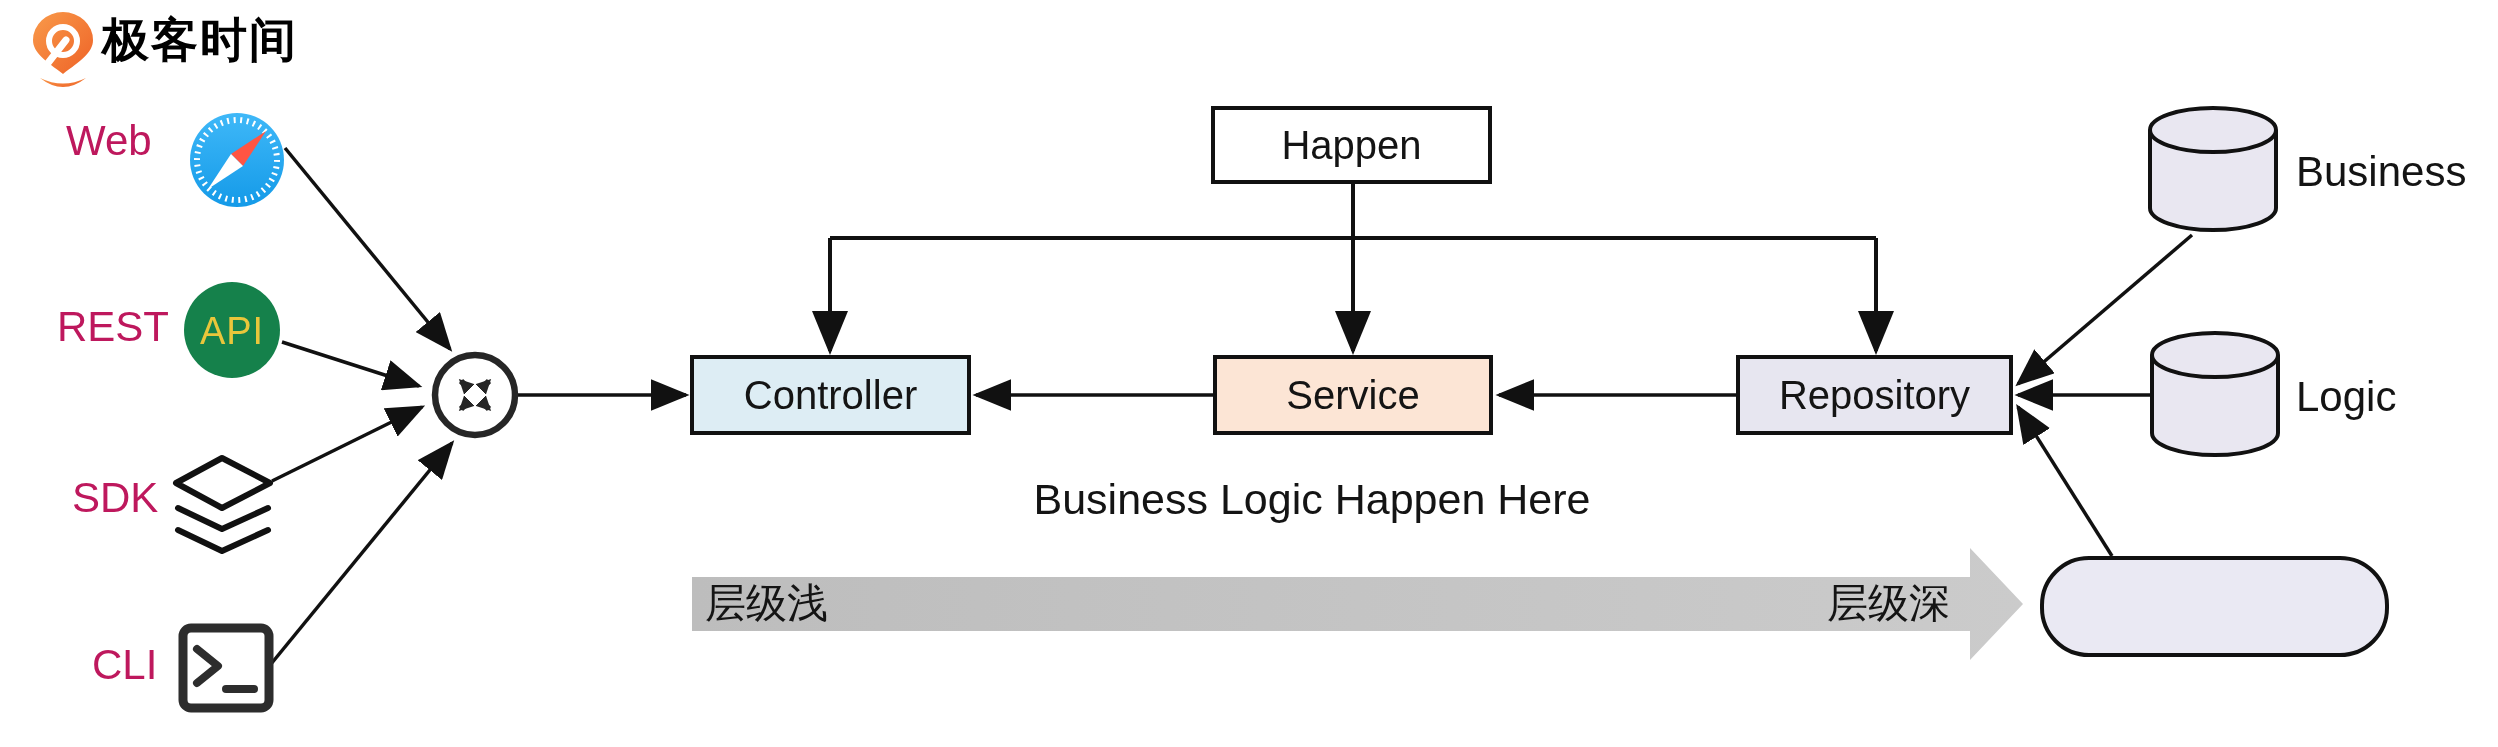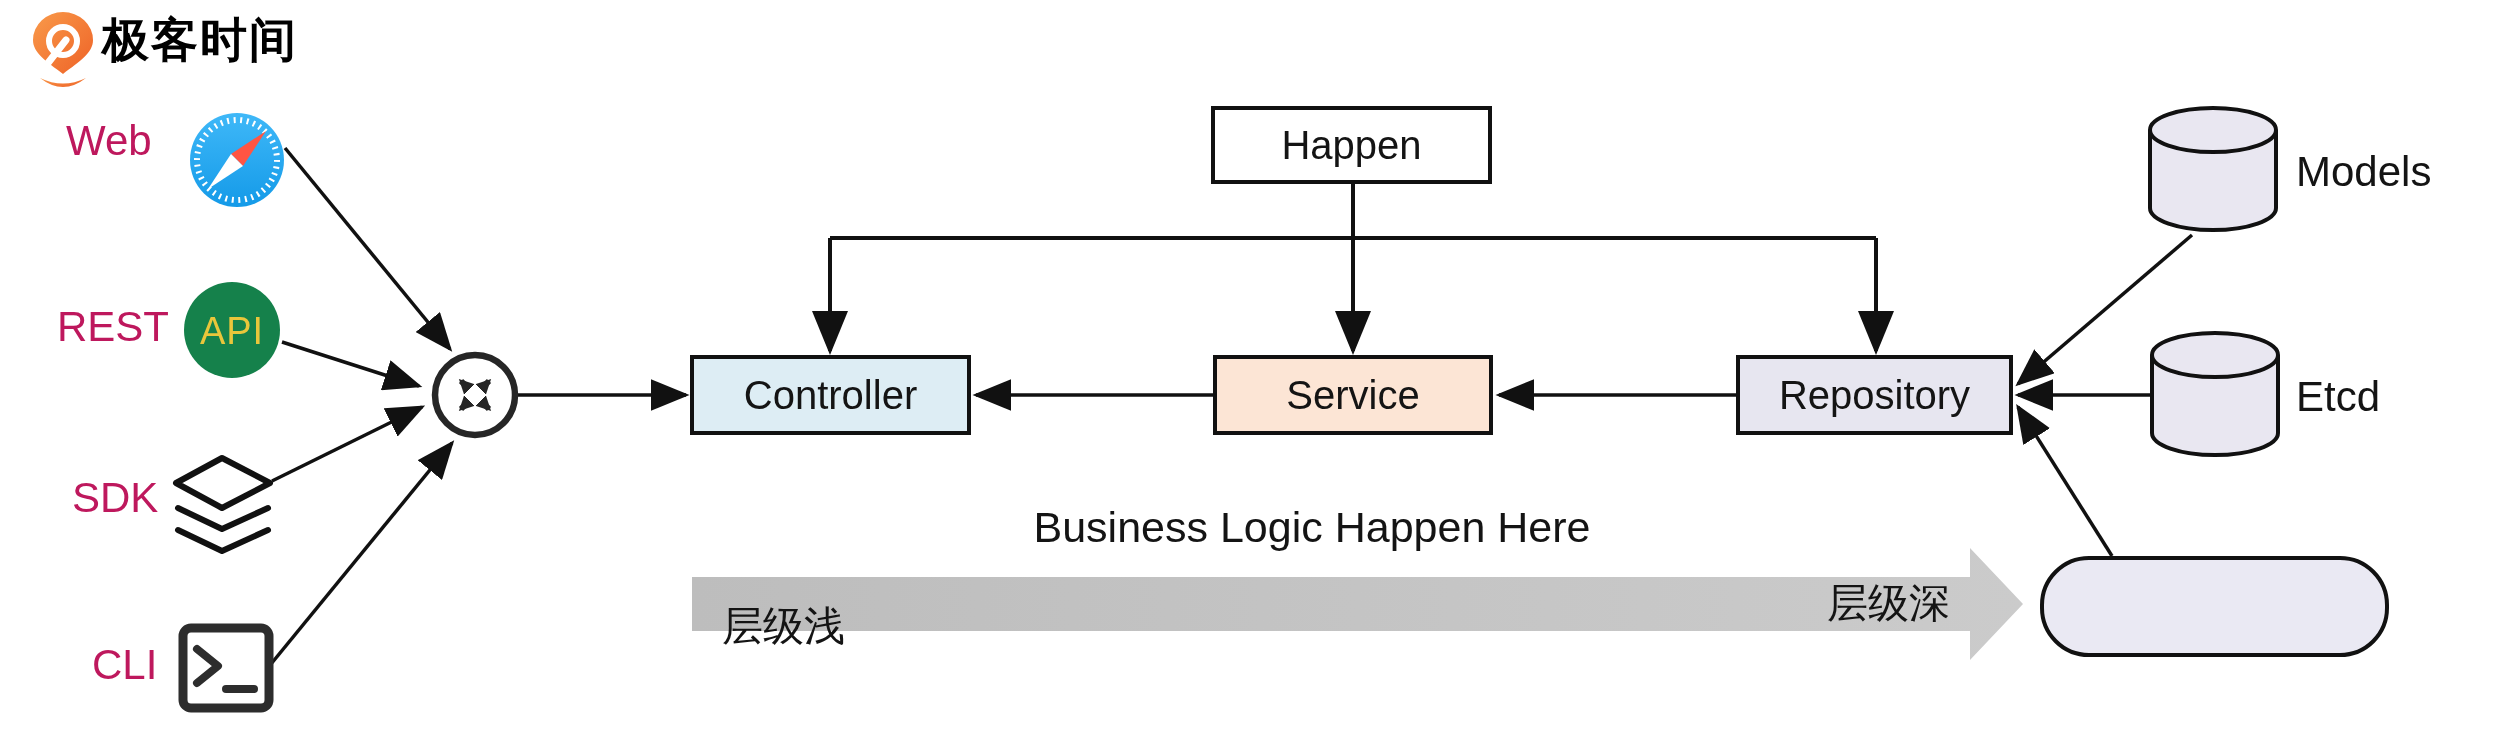--- a/index.html
+++ b/index.html
@@ -141,21 +141,21 @@
   <div class="lbl client-lbl" style="left:72px;top:477px;">SDK</div>
   <div class="lbl client-lbl" style="left:92px;top:644px;">CLI</div>
 
   <div class="lbl center-xy" id="api-text" style="left:232px;top:331px;">API</div>
 
   <div class="node-lbl" style="left:1213px;top:108px;width:277px;height:74px;">Happen</div>
   <div class="node-lbl" style="left:692px;top:357px;width:277px;height:76px;">Controller</div>
   <div class="node-lbl" style="left:1215px;top:357px;width:276px;height:76px;">Service</div>
   <div class="node-lbl" style="left:1738px;top:357px;width:273px;height:76px;">Repository</div>
 
-  <div class="lbl store-lbl" style="left:2296px;top:151px;">Models</div>
-  <div class="lbl store-lbl" style="left:2296px;top:376px;">Etcd</div>
+  <div class="lbl store-lbl" style="left:2296px;top:151px;">Business</div>
+  <div class="lbl store-lbl" style="left:2296px;top:376px;">Logic</div>
 
-  <div class="lbl center-xy" id="biz-text" style="left:1312px;top:499px;margin-top:28px;">Business Logic Happen Here</div>
+  <div class="lbl center-xy" id="biz-text" style="left:1312px;top:499px;">Business Logic Happen Here</div>
 
-  <div class="lbl axis-lbl" style="left:722px;top:583px;margin-top:23px;">层级浅</div>
+  <div class="lbl axis-lbl" style="left:705px;top:583px;">层级浅</div>
   <div class="lbl axis-lbl right-x" style="left:1950px;top:583px;">层级深</div>
 
 </div>
 
 </body></html>

